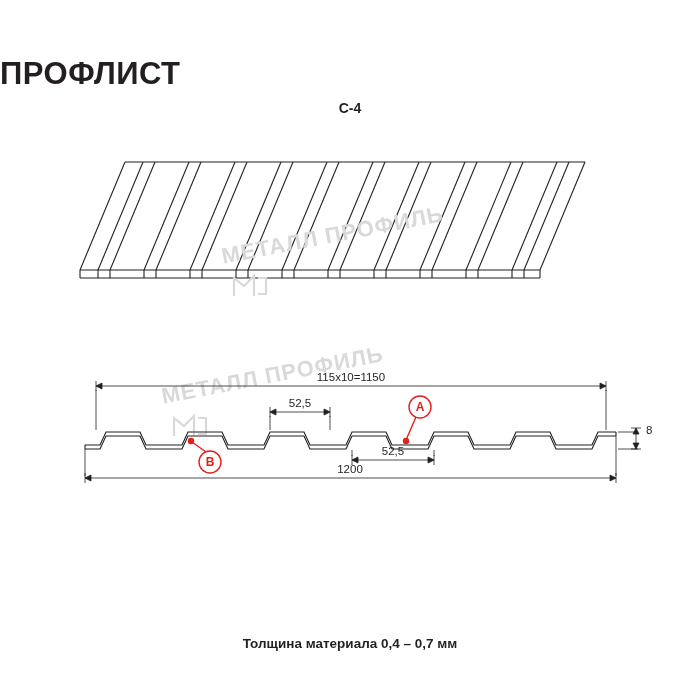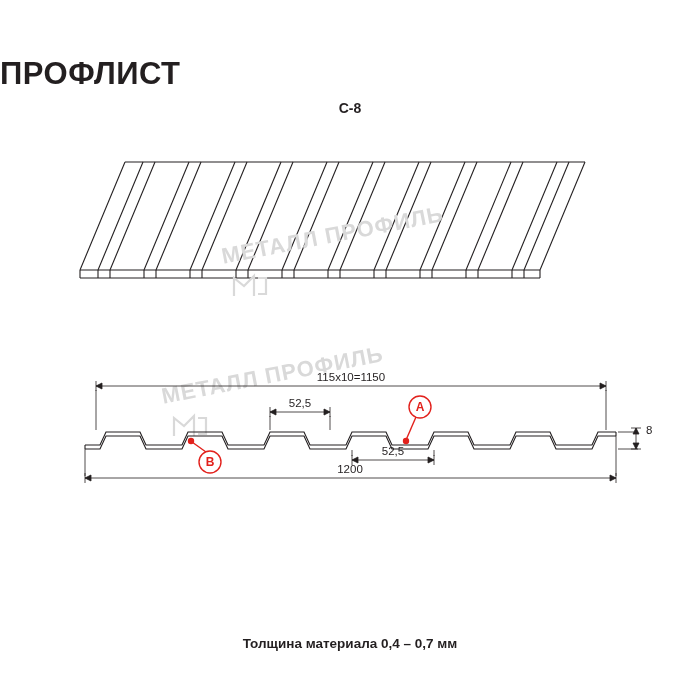--- a/index.html
+++ b/index.html
@@ -99,21 +99,21 @@
     font-weight: bold;
     fill: #e2211c;
   }
 </style>
 </head>
 <body>
 
 <div class="page">
 
   <div class="title">ПРОФЛИСТ</div>
-  <div class="subtitle">С-8</div>
+  <div class="subtitle">С-4</div>
 
   <div class="iso-area">
     <svg width="580" height="180" viewBox="0 0 580 180">
       <g class="ln">
 
         <path d="M 65 22 L 525 22"></path>
 
         <path d="M 20 130 L 480 130"></path>
 
         <path d="M 65 22 L 20 130"></path>

